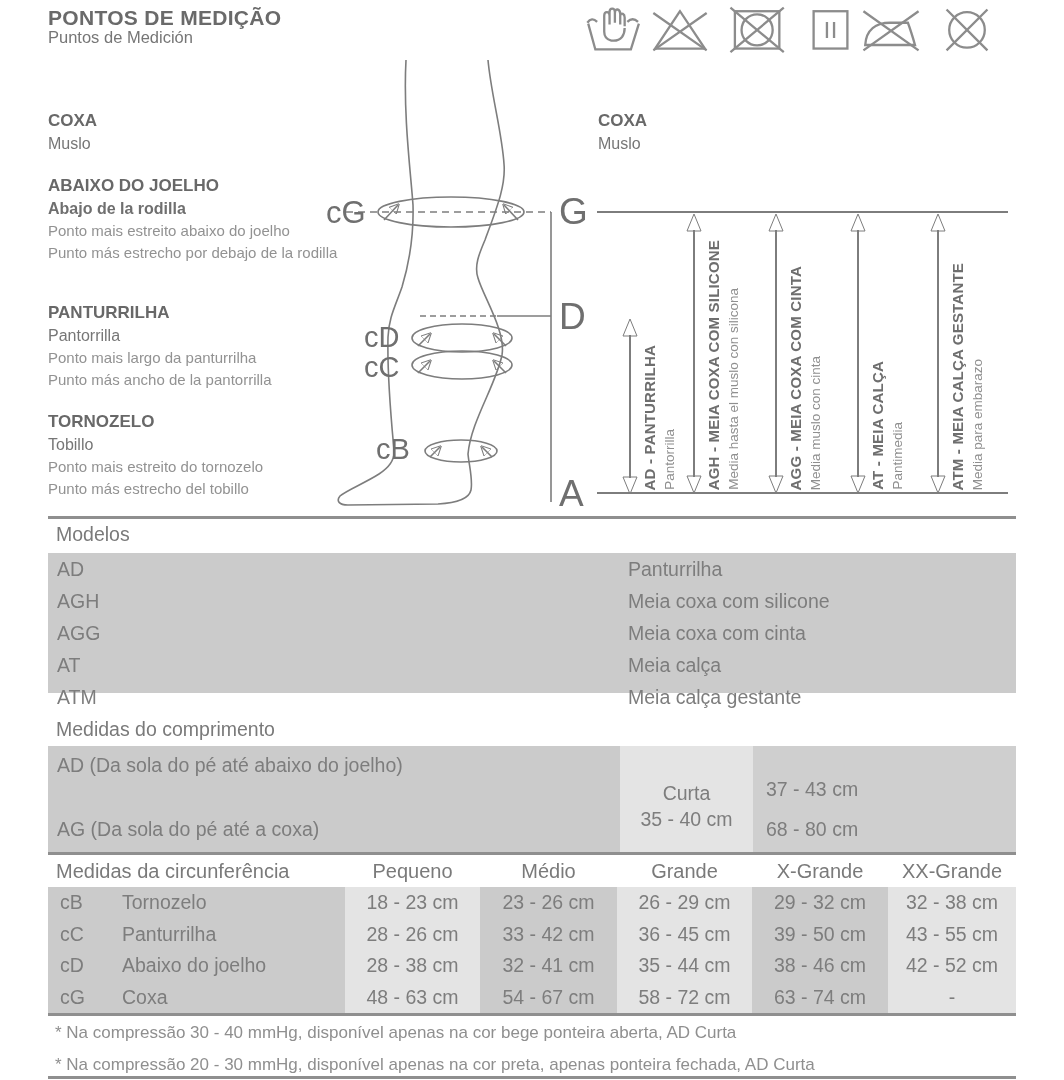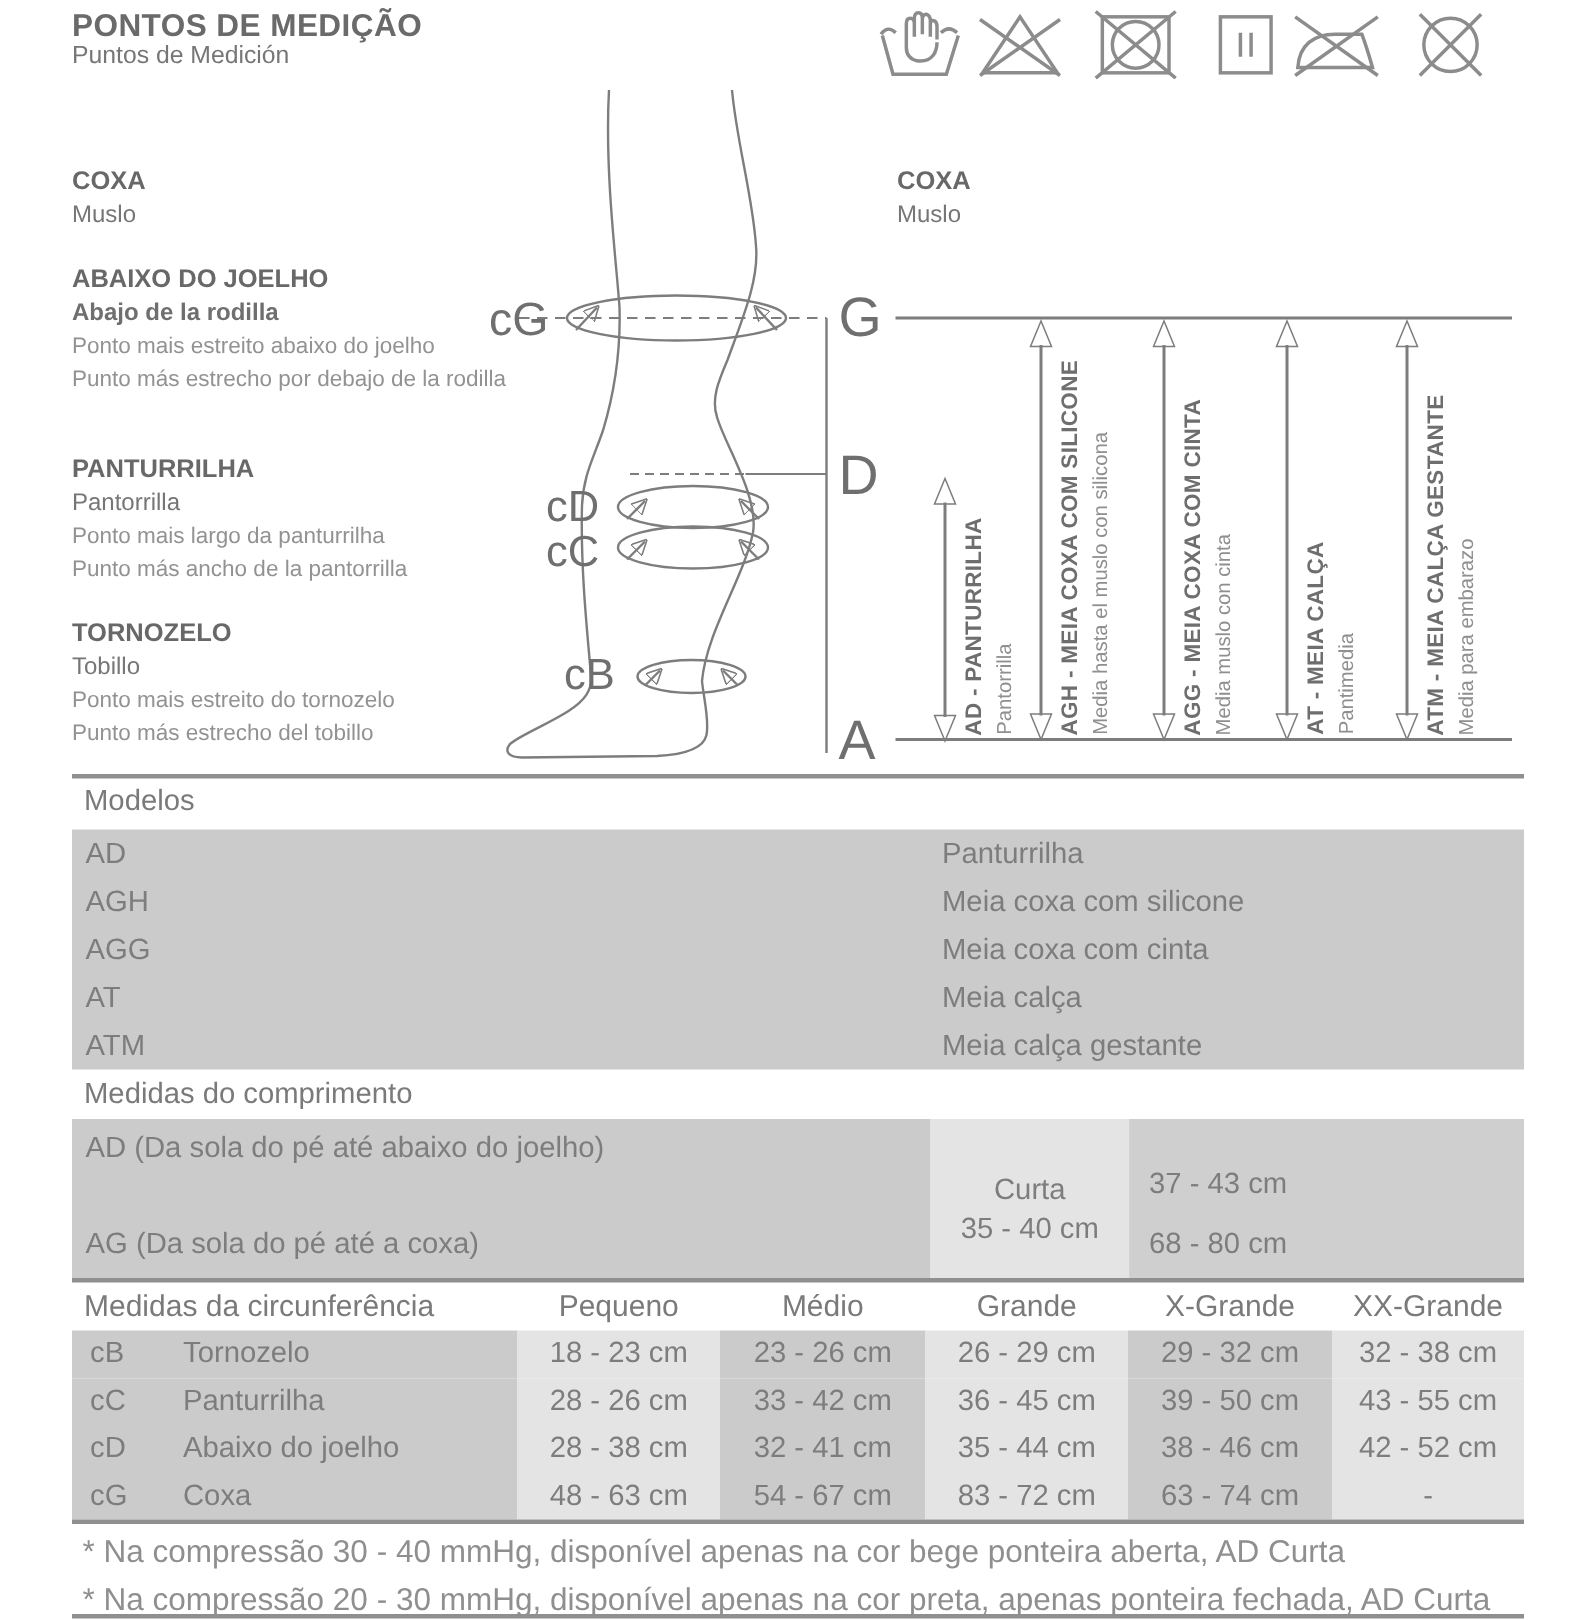--- a/index.html
+++ b/index.html
@@ -56,21 +56,21 @@
   .circ-head { height:31px; align-items:center; font-size:20px; color:#7a7a7a; }
   .circ-head .sz { text-align:center; }
   .circ-head .lab { padding-left:8px; }
   .circ-body { grid-auto-rows:31.5px; font-size:19.5px; color:#7d7d7d; }
   .cell { display:flex; align-items:center; justify-content:center; }
   .cell.lab { justify-content:flex-start; }
   .cell.lab .code { width:62px; padding-left:12px; }
   .shadeA { background:#cbcbcb; }
   .shadeB { background:#e4e4e4; }
 
-  .footnote { left:55px; font-size:21px; color:#8f8f8f; white-space:nowrap; }
+  .footnote { left:55px; font-size:17px; color:#8f8f8f; white-space:nowrap; }
 </style>
 </head>
 <body>
 
 <div class="abs page-title">PONTOS DE MEDIÇÃO</div>
 <div class="abs page-subtitle">Puntos de Medición</div>
 
 <span class="abs care-icon" style="left:583px">
   <svg viewBox="0 0 66 54" width="62" height="48">
     <path d="M3,20 Q8,13 14,19 M48,19 Q54,13 60,19"></path>
@@ -224,21 +224,21 @@
   <span class="b">AT - MEIA CALÇA</span>
   <span class="r">Pantimedia</span>
 </div>
 <div class="vlabel" style="left:949px">
   <span class="b">ATM - MEIA CALÇA GESTANTE</span>
   <span class="r">Media para embarazo</span>
 </div>
 
 <div class="abs rule" style="top:516px; height:3px"></div>
 <div class="abs tbl-title" style="top:523px">Modelos</div>
-<div class="abs gray-block" style="top:553px; height:160px">
+<div class="abs gray-block" style="top:553px; height:140px">
   <div class="m-row">
     <span class="m-code">AD</span>
     <span class="m-desc">Panturrilha</span>
   </div>
   <div class="m-row">
     <span class="m-code">AGH</span>
     <span class="m-desc">Meia coxa com silicone</span>
   </div>
   <div class="m-row">
     <span class="m-code">AGG</span>
@@ -308,21 +308,21 @@
   <div class="cell shadeB">35 - 44 cm</div>
   <div class="cell shadeA">38 - 46 cm</div>
   <div class="cell shadeB">42 - 52 cm</div>
 
   <div class="cell lab shadeA">
     <span class="code">cG</span>
     <span>Coxa</span>
   </div>
   <div class="cell shadeB">48 - 63 cm</div>
   <div class="cell shadeA">54 - 67 cm</div>
-  <div class="cell shadeB">83 - 72 cm</div>
+  <div class="cell shadeB">58 - 72 cm</div>
   <div class="cell shadeA">63 - 74 cm</div>
   <div class="cell shadeB">-</div>
 </div>
 
 <div class="abs rule" style="top:1013px; height:3px"></div>
 <div class="abs footnote" style="top:1023px">* Na compressão 30 - 40 mmHg, disponível apenas na cor bege ponteira aberta, AD Curta</div>
 <div class="abs footnote" style="top:1055px">* Na compressão 20 - 30 mmHg, disponível apenas na cor preta, apenas ponteira fechada, AD Curta</div>
 <div class="abs rule" style="top:1076px; height:3px"></div>
 
 </body></html>

